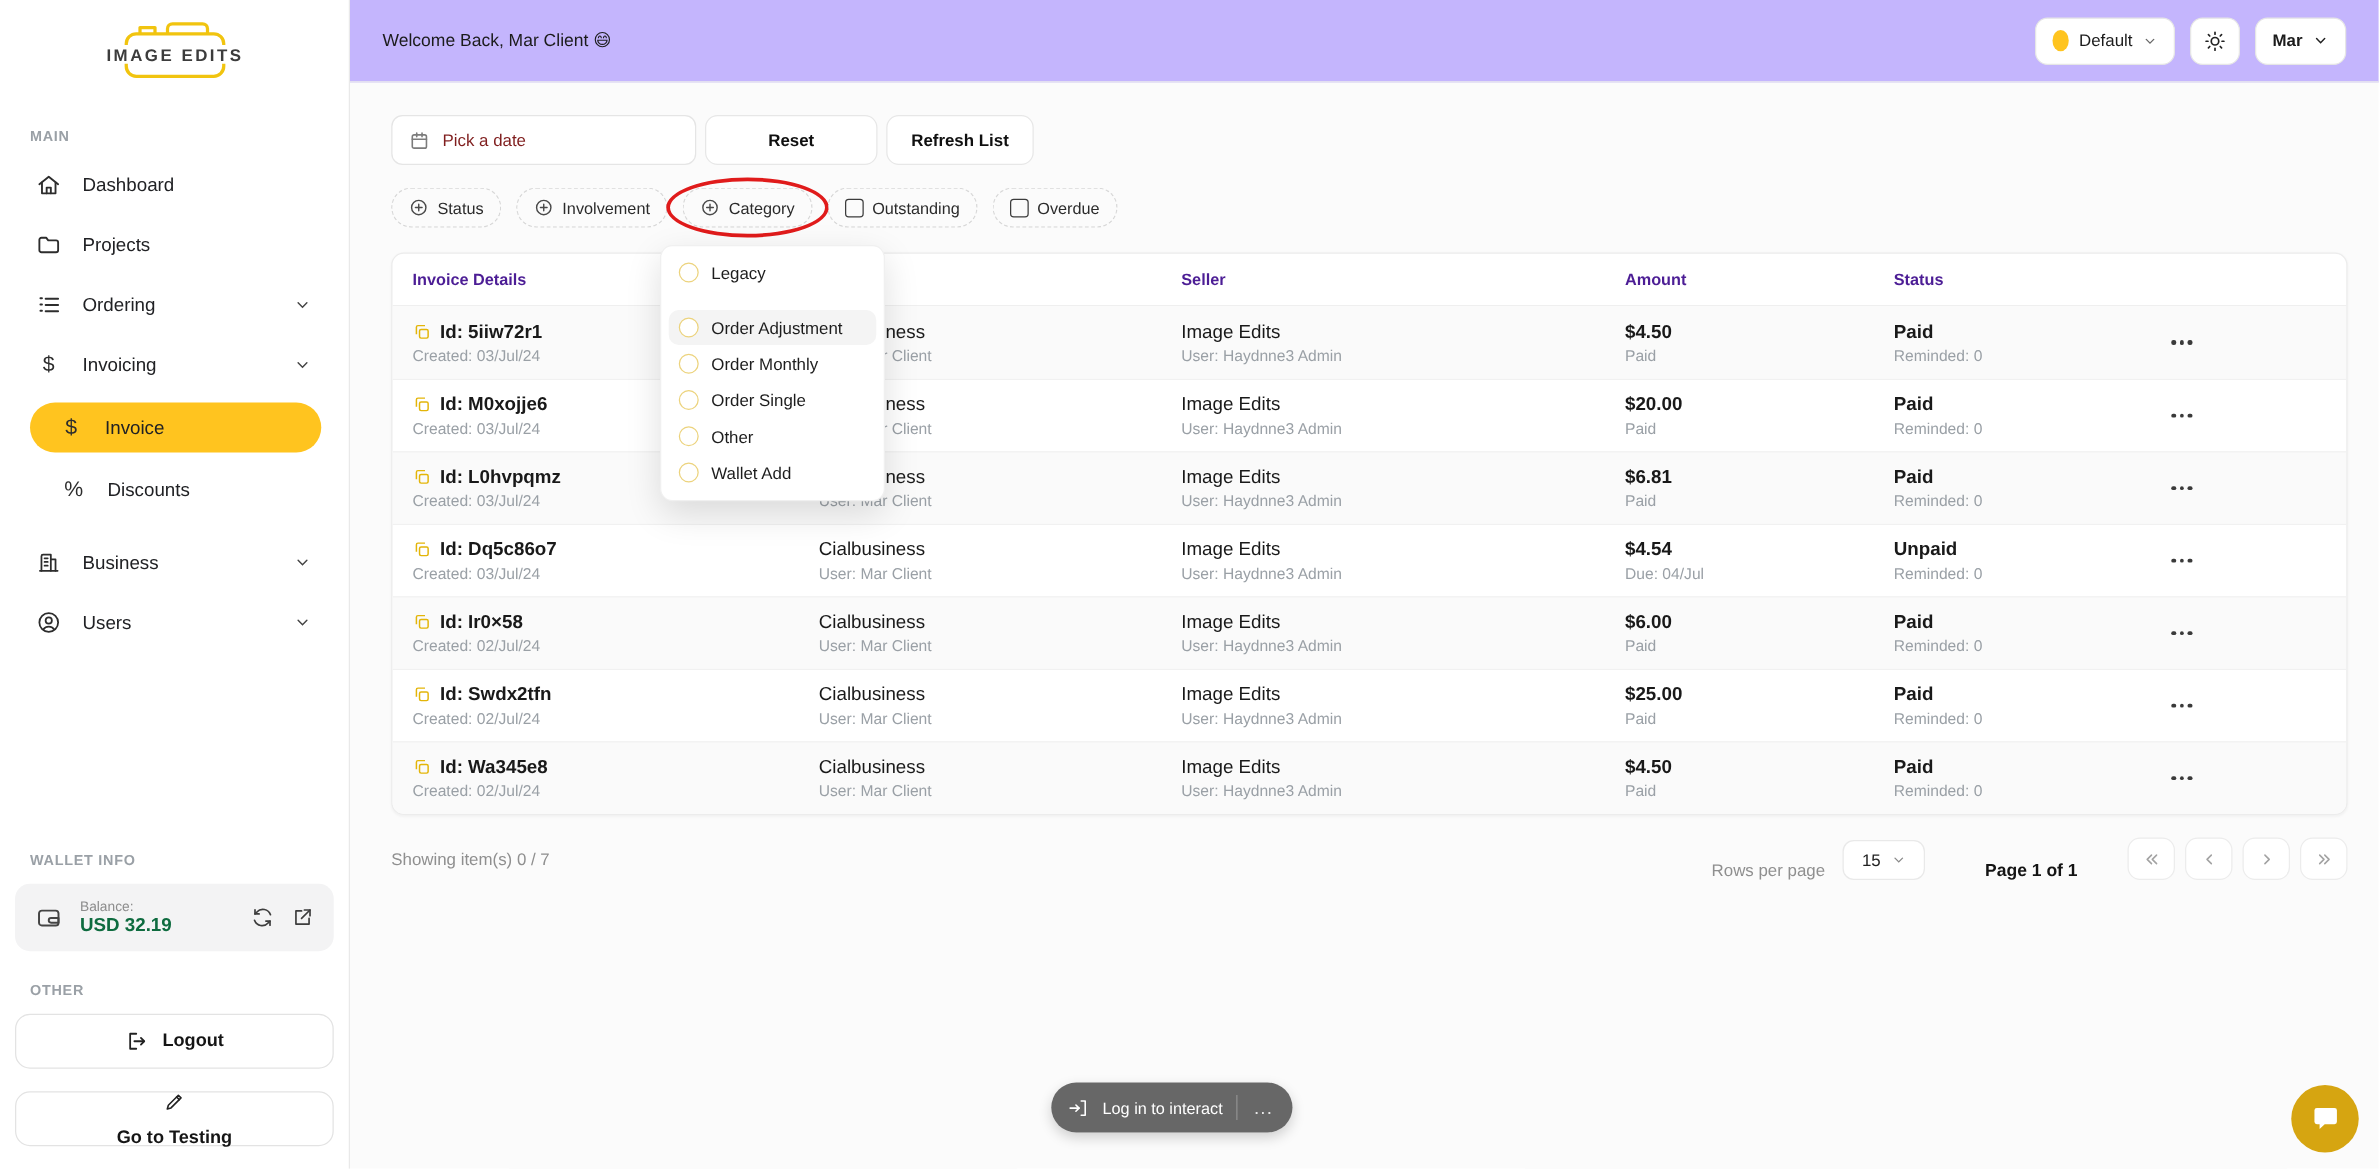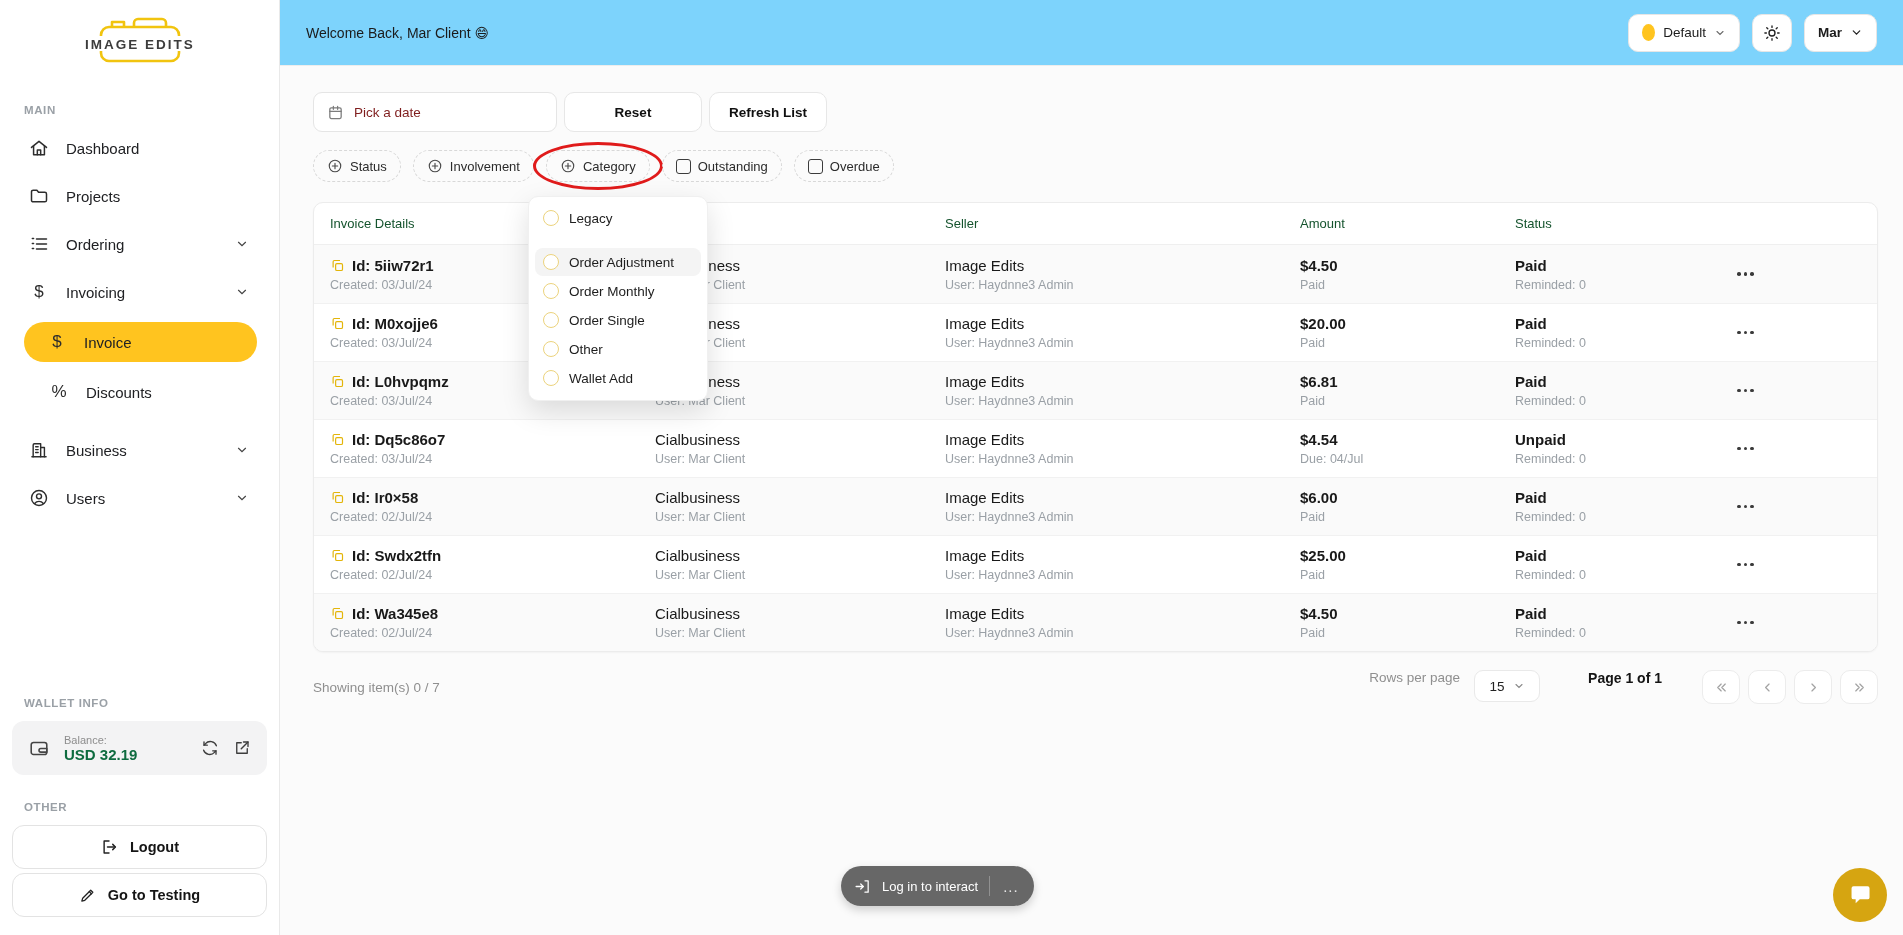--- a/index.html
+++ b/index.html
@@ -25,26 +25,26 @@
   .wallet-card { background:#f3f3f4; border-radius:12px; height:54px; display:flex; align-items:center;
     padding:0 16px; gap:14px; margin-top:4px; }
   .wallet-card .wicon { color:#444; display:flex; }
   .wallet-bal { flex:1; }
   .wallet-bal .blabel { font-size:11px; color:#8d8d8d; }
   .wallet-bal .bval { font-size:15px; font-weight:700; color:var(--balance_green,#0E6B3F); margin-top:0; }
   .wallet-card .acticon { color:#3d3d3d; display:flex; cursor:pointer; }
   .side-btn { height:44px; border:1px solid #e3e3e3; border-radius:12px; background:#fff; display:flex;
     align-items:center; justify-content:center; gap:12px; font-size:14.5px; font-weight:700; color:#151515;
     cursor:pointer; width:100%; }
-  .side-btn + .side-btn { margin-top:4px; }
+  .side-btn + .side-btn { margin-top:18px;flex-direction:column; }
   .side-btn .bicon { display:flex; color:#222; }
 
   
   .main { flex:1; display:flex; flex-direction:column; background:#fbfbfb; min-width:0; }
-  .topbar { height:66px; background:#7dd3fc; border-bottom:1px solid #ededed; display:flex; align-items:center;
+  .topbar { height:66px; background:#c4b5fd; border-bottom:1px solid #ededed; display:flex; align-items:center;
     padding:0 26px 0 26px; flex-shrink:0; }
   .welcome { font-size:14px; color:#1b1b1b; }
   .top-actions { margin-left:auto; display:flex; gap:12px; align-items:center;justify-content:flex-end; }
   .pill-btn { height:38px; border:1px solid #e6e6e6; border-radius:10px; background:#fff; display:flex;
     align-items:center; gap:8px; padding:0 13px; font-size:13.5px; color:#1c1c1c; cursor:pointer; }
   .egg { width:13px; height:17px; border-radius:50%; background:var(--accent,#FFC41F); }
   .chev-sm { color:#6b6b6b; display:flex; }
   .icon-btn { width:40px; justify-content:center; padding:0; }
 
   .content { flex:1; padding:26px 25px 0 33px; position:relative; }
@@ -81,36 +81,36 @@
     font-size:13.5px; color:#1d1d1d; cursor:pointer; margin-bottom:1px; }
   .menu-item.hl { background:#f4f4f4;margin-top:16px; }
   .radio { width:16px; height:16px; border:1.6px solid #ecd37d; border-radius:50%; background:#fff; flex-shrink:0; }
 
   
   .card { background:#fff; border:1px solid #ececec; border-radius:10px; box-shadow:0 1px 2px rgba(0,0,0,.04);
     overflow:hidden; }
   .thead, .trow { display:grid; grid-template-columns:325px 290px 355px 215px 220px 1fr; align-items:center;
     padding:0 16px; }
   .thead { height:42px; border-bottom:1px solid #efefef; }
-  .th { font-size:13px; color:#14532d; font-weight:400; }
+  .th { font-size:13px; color:#4c1d95; font-weight:700; }
   .trow { min-height:58px; border-top:1px solid #f1f1f1; }
   .trow:first-child { border-top:none; }
   .rows .trow:nth-child(odd) { background:#fafafa; }
   .cell-main { font-size:15px; color:#191919; }
   .cell-sub { font-size:12.5px; color:#9aa0a6; margin-top:4px; }
   .id-line { display:flex; align-items:center; gap:7px; font-size:15px; font-weight:600; color:#191919; }
   .copy-ic { color:#e3b509; display:flex; cursor:pointer; }
   .amt { font-weight:600; }
   .stat { font-weight:700; }
   .dots-btn { display:flex; gap:3px; align-items:center; cursor:pointer; padding:6px 2px; width:max-content; }
   .dots-btn i { width:3.5px; height:3.5px; border-radius:50%; background:#3a3a3a; }
 
   .list-footer { display:flex; align-items:center; margin-top:18px; }
   .showing { font-size:13.5px; color:#8f8f8f; }
-  .foot-right { margin-left:auto; display:flex; align-items:flex-start; gap:14px; }
+  .foot-right { margin-left:auto; display:flex; align-items:flex-end; gap:14px; }
   .rpp-label { font-size:13.5px; color:#8f8f8f; }
   .rpp-select { width:66px; height:32px; border:1px solid #e9e9e9; border-radius:9px; background:#fff;
     display:flex; align-items:center; justify-content:center; gap:8px; font-size:13.5px; color:#222; cursor:pointer; }
   .page-info { font-size:14px; font-weight:700; color:#141414; margin:0 26px 0 34px; }
   .pg-btn { width:38px; height:34px; border:1px solid #ececec; border-radius:10px; background:#fff;
     display:flex; align-items:center; justify-content:center; color:#a3a3a3; cursor:pointer; }
   .pg-group { display:flex; gap:8px; }
 
   
   .login-pill { position:absolute; left:841px; top:866px; height:40px; border-radius:20px;

